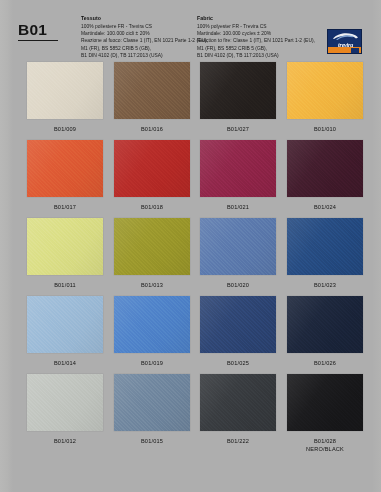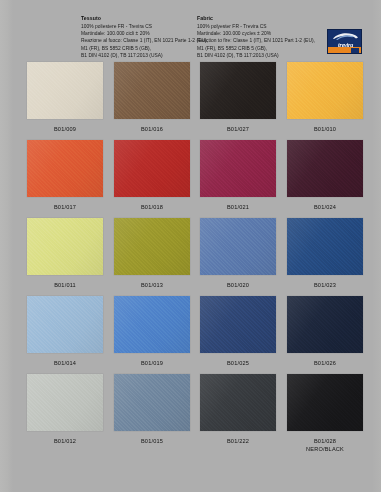--- a/index.html
+++ b/index.html
@@ -221,20 +221,24 @@
 </head>
 <body>
 
 <div id="page" style="background-color: rgb(174, 174, 174);">
 
   <div id="left-edge-strip"></div>
   <div id="right-edge-strip"></div>
 
   <div id="header">
 
+    <div id="code-block">
+      <div class="code">B01</div>
+      <div class="rule"></div>
+    </div>
 
     <div class="spec-col it">
       <div class="spec-title">Tessuto</div>
       <div class="spec-line">100% poliestere FR - Trevira CS</div>
       <div class="spec-line">Martindale: 100.000 cicli ± 20%</div>
       <div class="spec-line">Reazione al fuoco: Classe 1 (IT), EN 1021 Parte 1-2 (EU),</div>
       <div class="spec-line">M1 (FR), BS 5852 CRIB 5 (GB),</div>
       <div class="spec-line">B1 DIN 4102 (D), TB 117:2013 (USA)</div>
     </div>
 

